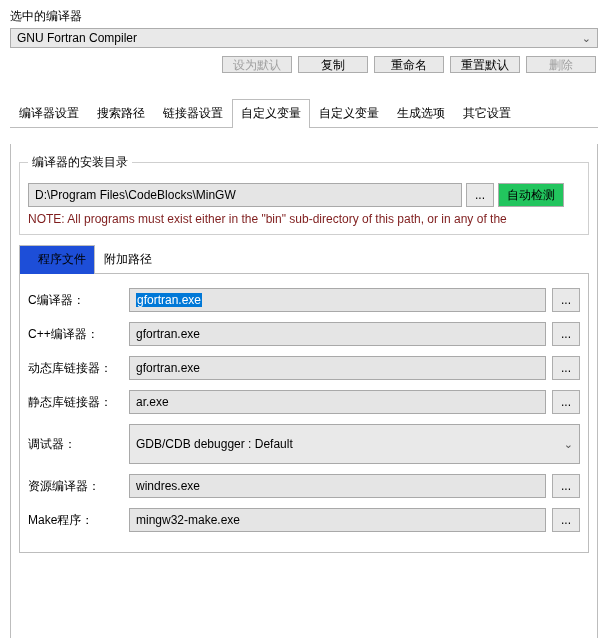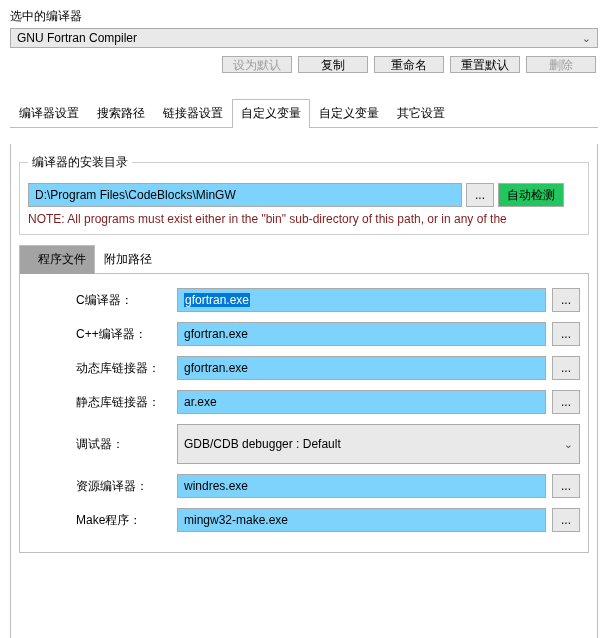--- a/index.html
+++ b/index.html
@@ -67,21 +67,21 @@
     font-size:12px;
     padding:0 4px;
   }
   .path-row { display:flex; gap:4px; align-items:center; }
   .txt {
     flex:1 1 auto;
     height:24px;
     border:1px solid #a9a9a9;
     padding:0 6px;
     font-size:12px;
-    background:#7dd3fc;
+    background:#e5e5e5;
     display:flex;
     align-items:center;
     overflow:hidden;
     white-space:nowrap;
   }
   .sel {
     flex:1 1 auto;
     height:40px;
     border:1px solid #a9a9a9;
     background:#e9e9e9;
@@ -113,33 +113,32 @@
   }
   .note { color:#7f1d1d; margin-top:5px; white-space:nowrap; overflow:hidden; }
   .subtabs { display:flex; border-bottom:1px solid #bdbdbd; margin-top:6px; }
   .subtab {
     padding:5px 8px 6px 8px;
     border:1px solid transparent;
     border-bottom:none;
     margin-bottom:-1px;
     cursor:pointer;
   }
-  .subtab.active { border-color:#bdbdbd; background:#a3a3a3;padding-left:18px; }
+  .subtab.active { border-color:#bdbdbd; background:#1d4ed8;padding-left:18px; }
   .subtab-body {
     border:1px solid #bdbdbd;
     border-top:none;
     padding:14px 8px 10px 8px;
     min-height:260px;
   }
   .form-row {
     display:flex;
     align-items:center;
     margin-bottom:10px;
     gap:6px;
-    margin-left:48px;
   }
   .form-row .lbl {
     width:95px;
     flex:0 0 95px;
     white-space:nowrap;
   }
   .hl {
     background:#0078d7;
     color:#fff;
     padding:0 1px;
@@ -162,20 +161,21 @@
     <button class="btn disabled">删除</button>
   </div>
 </div>
 
 <div class="tabs">
   <div class="tab">编译器设置</div>
   <div class="tab">搜索路径</div>
   <div class="tab">链接器设置</div>
   <div class="tab active">自定义变量</div>
   <div class="tab">自定义变量</div>
+  <div class="tab">生成选项</div>
   <div class="tab">其它设置</div>
 </div>
 
 <div class="tab-body">
 
   <fieldset class="group">
     <legend>编译器的安装目录</legend>
     <div class="path-row">
       <div class="txt">D:\Program Files\CodeBlocks\MinGW</div>
       <button class="btn-sq">...</button>

